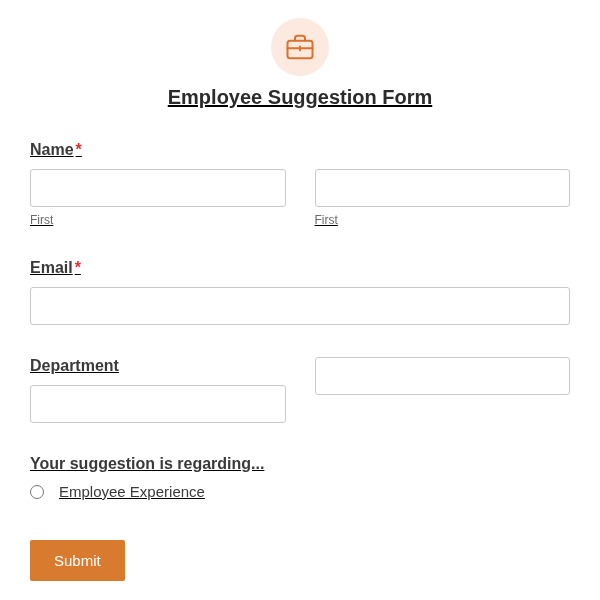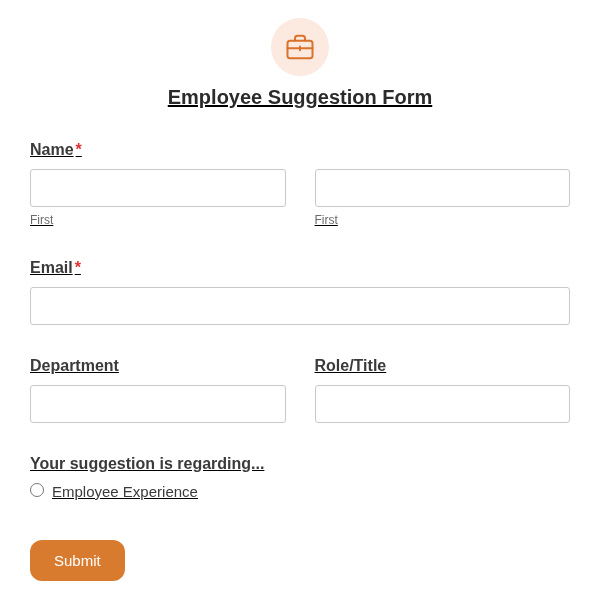--- a/index.html
+++ b/index.html
@@ -67,38 +67,39 @@
     margin-top: 6px;
   }
   .radio-row {
     display: flex;
     gap: 28px;
     margin-top: 10px;
     align-items: center;
   }
   .radio-item {
     display: flex;
-    gap: 8px;
+    align-items: center;
+    gap: 15px;
     font-size: 15px;
     color: #3a3a3a;
   }
   .radio-item input[type="radio"] {
     width: 14px;
     height: 14px;
     margin: 0;
   }
   .submit-btn {
     margin-top: 22px;
     background: #d97b2f;
     color: #fff;
     border: none;
     padding: 12px 24px;
     font-size: 15px;
     font-weight: 500;
-    border-radius: 12px;
+    border-radius: 2px;
     cursor: pointer;
   }
 </style>
 </head>
 <body>
 
 <div class="container">
 
   <div class="icon-circle">
     <svg width="30" height="30" viewBox="0 0 24 24" fill="none" stroke="#d9732c" stroke-width="1.6" stroke-linecap="round" stroke-linejoin="round">
@@ -137,21 +138,20 @@
   </div>
 
   
   <div class="field-block">
     <div class="row">
       <div class="col">
         <div class="field-label">Department</div>
         <input type="text" style="">
       </div>
       <div class="col">
-        <div class="field-label">Role/Title</div>
         <input type="text" style="">
       </div>
     </div>
   </div>
 
   
   <div class="field-block">
     <div class="field-label">Your suggestion is regarding...</div>
     <div class="radio-row">
       <label class="radio-item">

